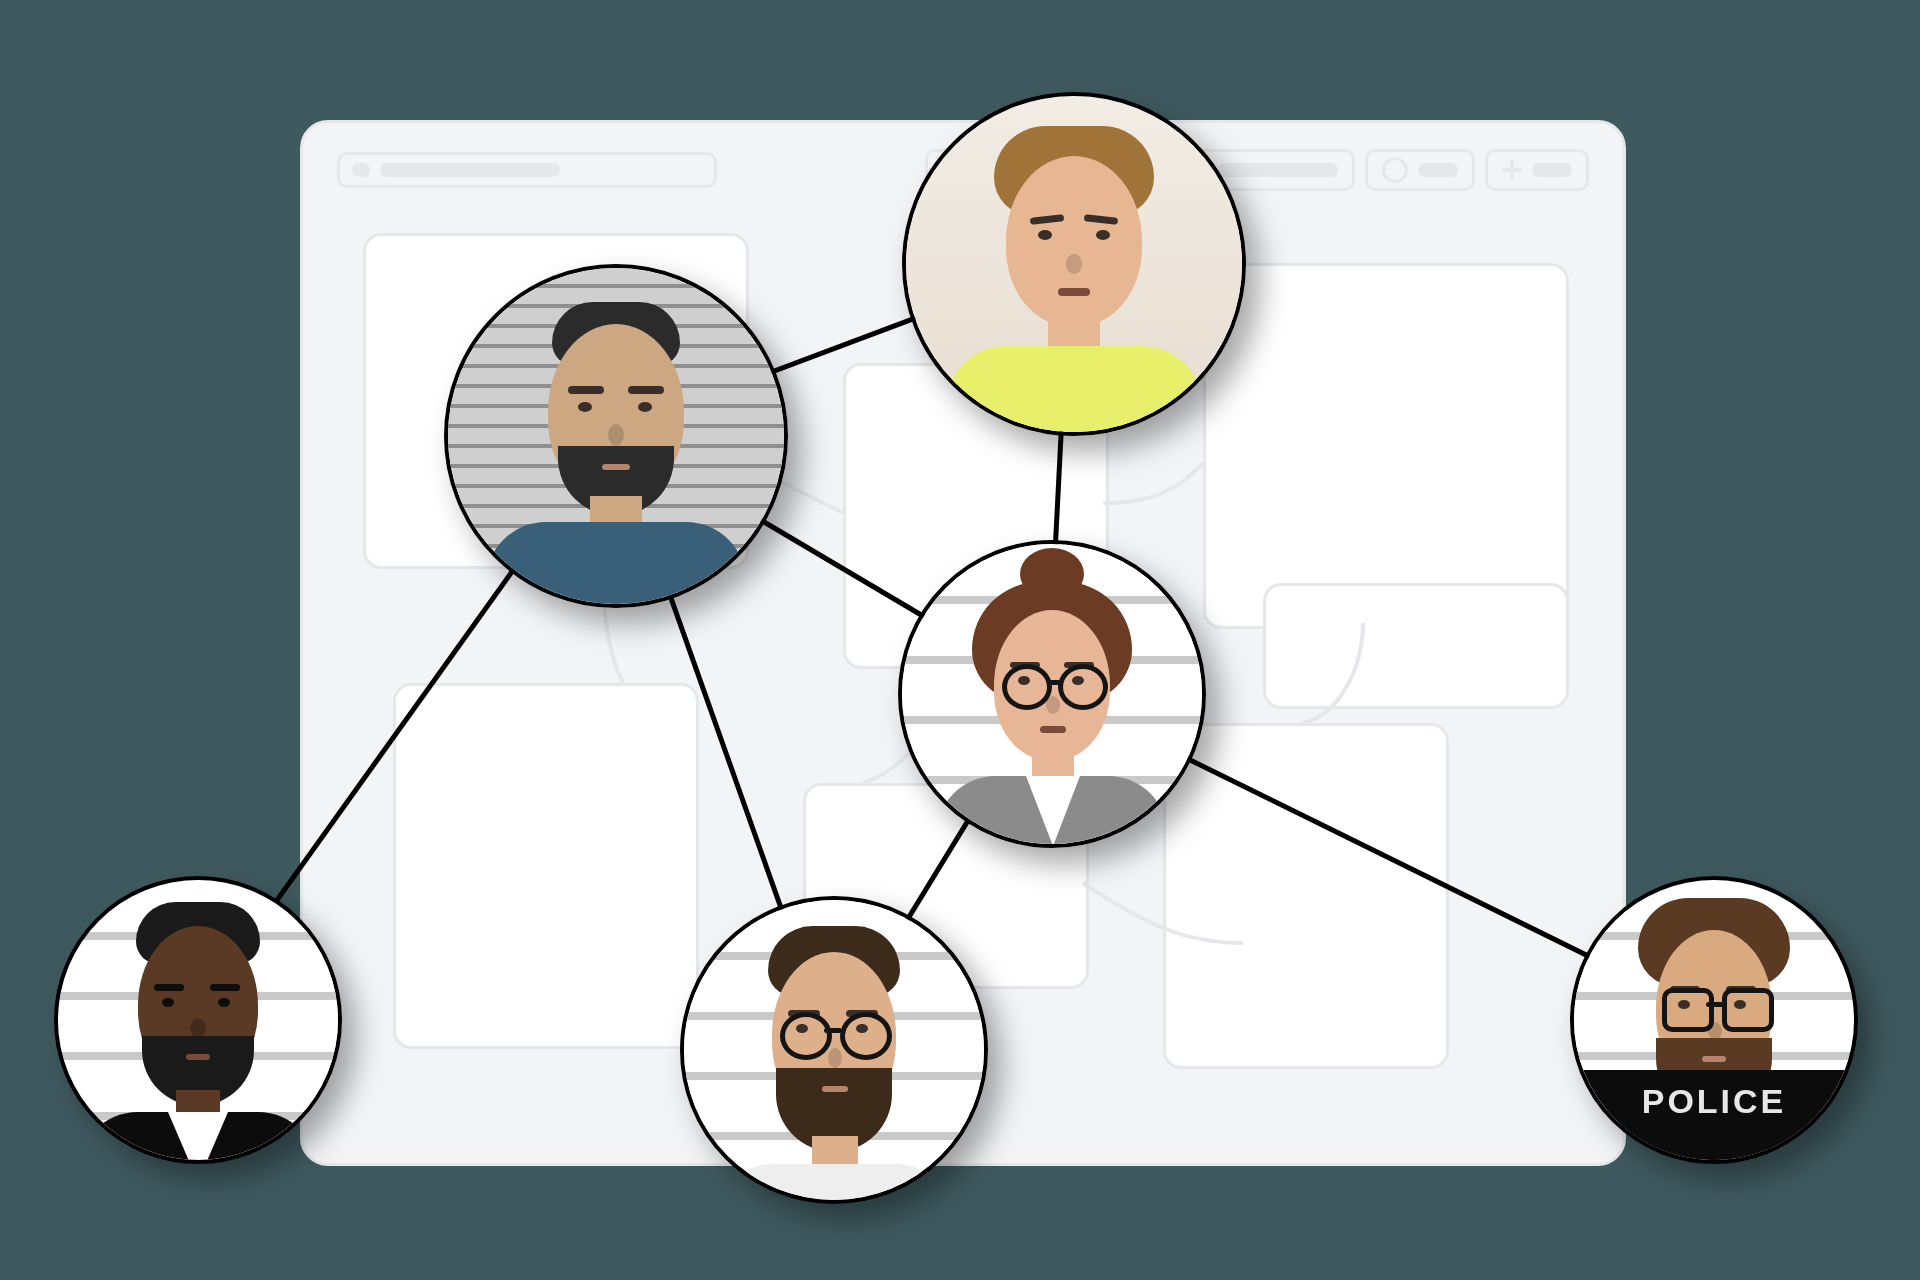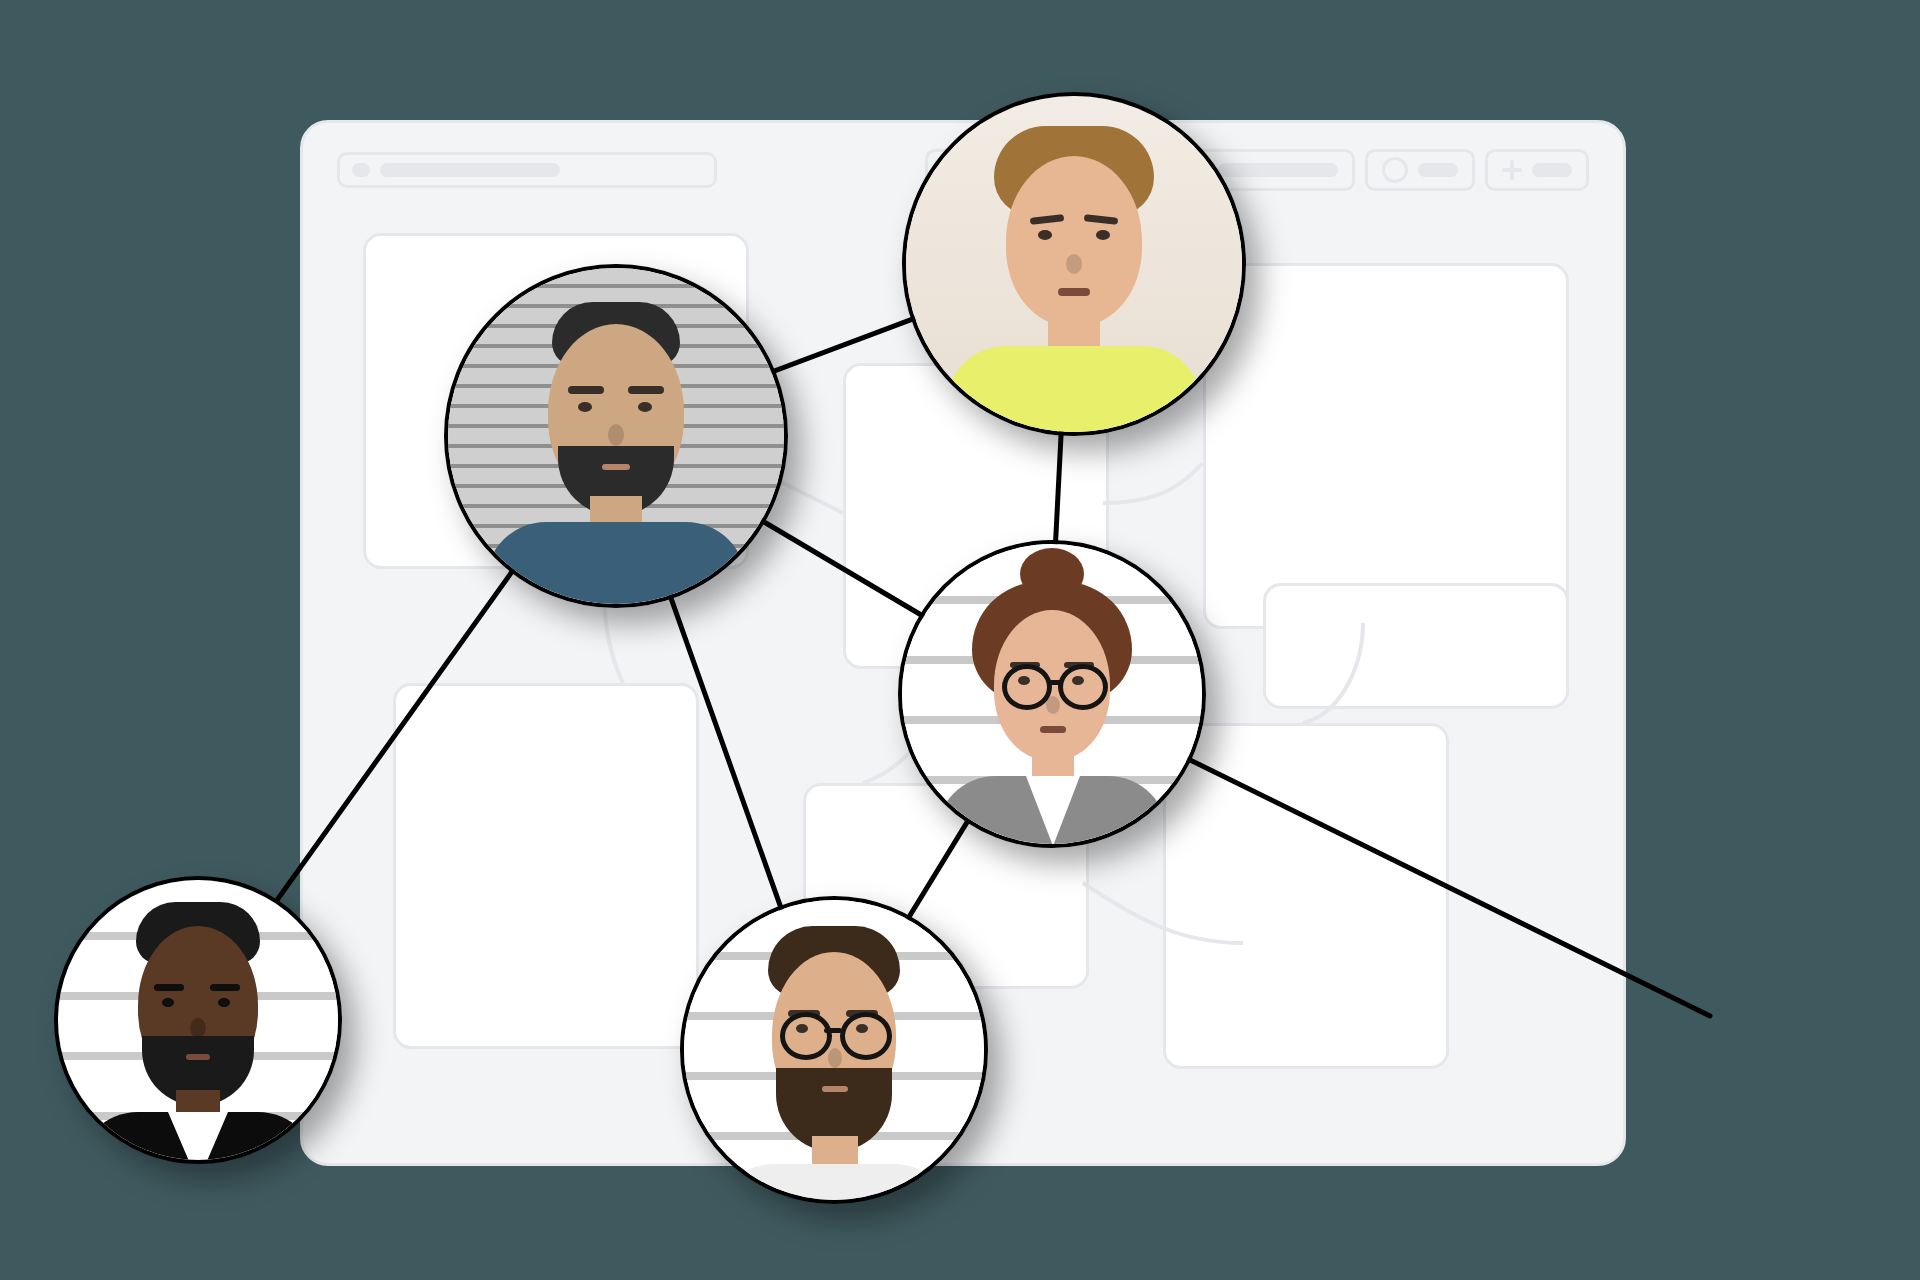--- a/index.html
+++ b/index.html
@@ -246,14 +246,35 @@
         <div class="beard" style="left:84px;top:156px;width:112px;height:70px;"></div>
         <div class="mouth" style="left:128px;top:174px;width:24px;height:6px;background:#7a4b3a;"></div>
         <div class="neck" style="position:absolute;left:118px;top:210px;width:44px;height:30px;"></div>
         <div class="torso" style="position:absolute;left:22;top;width:0;"></div>
         <div style="position:absolute;left:20px;top:232px;width:240px;height:100px;background:#0c0c0c;border-radius:60px 60px 0 0;"></div>
         <div style="position:absolute;left:110px;top:232px;width:60px;height:70px;background:#fff;clip-path:polygon(50% 100%,0 0,100% 0);"></div>
       </div>
     </div>
   </div>
 
+  <div class="node n-small" style="left:1570px;top:876px;">
+    <div class="mug">
+      <div class="lineup wide"></div>
+      <div class="face" style="--skin:#d9a97f;--hair:#5a3a22;--beard:#5a3a22;bottom:0;width:100%;height:100%;">
+        <div class="hair" style="left:64px;top:18px;width:152px;height:88px;border-radius:80px 80px 60px 60px;"></div>
+        <div class="head" style="position:absolute;left:82px;top:50px;width:116px;height:156px;"></div>
+        <div class="brow" style="left:96px; top:106px;width:30px;height:7px;"></div>
+        <div class="brow" style="left:152px;top:106px;width:30px;height:7px;"></div>
+        <div class="eye" style="left:104px;top:120px;width:12px;height:9px;"></div>
+        <div class="eye" style="left:160px;top:120px;width:12px;height:9px;"></div>
+        <div class="glasses" style="left:88px; top:108px;width:42px;height:34px;border-radius:10px;"></div>
+        <div class="glasses" style="left:148px;top:108px;width:42px;height:34px;border-radius:10px;"></div>
+        <div class="glasses bridge" style="left:132px;top:122px;width:18px;"></div>
+        <div class="nose" style="left:134px;top:142px;width:14px;height:18px;"></div>
+        <div class="beard" style="left:82px;top:158px;width:116px;height:78px;"></div>
+        <div class="mouth" style="left:128px;top:176px;width:24px;height:6px;background:#b5846a;"></div>
+        <div style="position:absolute;left:16px;top:222px;width:248px;height:80px;background:#1e2a3a;border-radius:60px 60px 0 0;"></div>
+      </div>
+      <div class="police-tag">POLICE</div>
+    </div>
+  </div>
 
 </div>
 
 </body></html>

